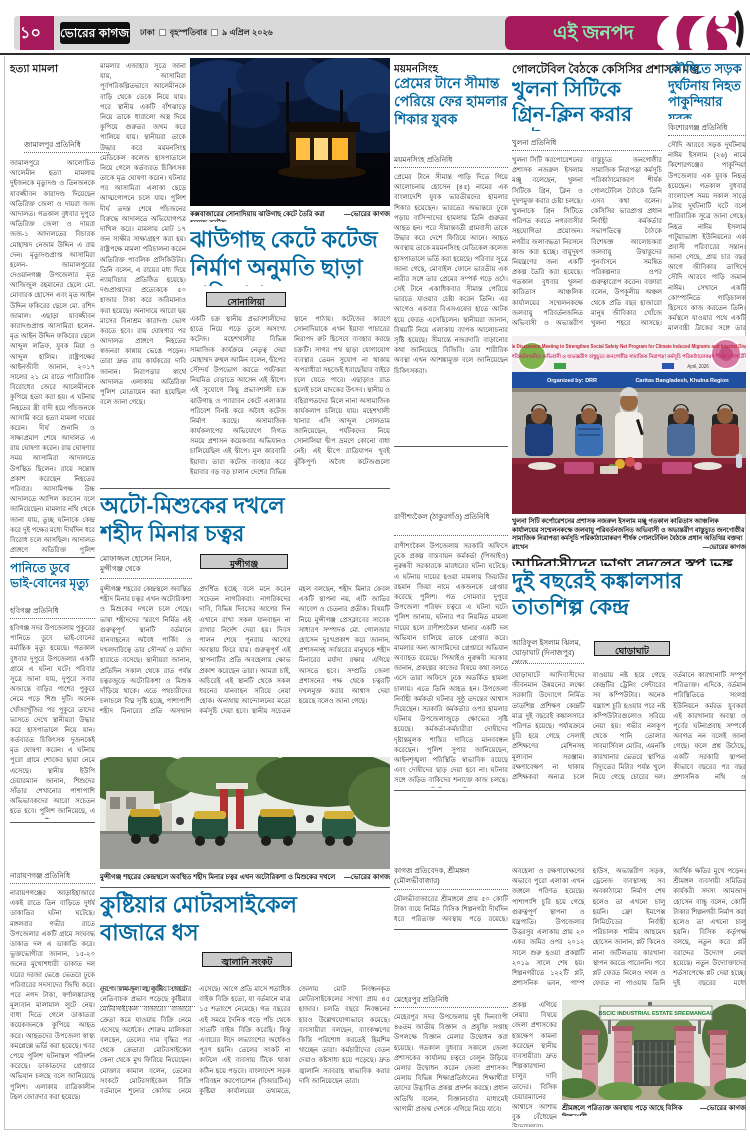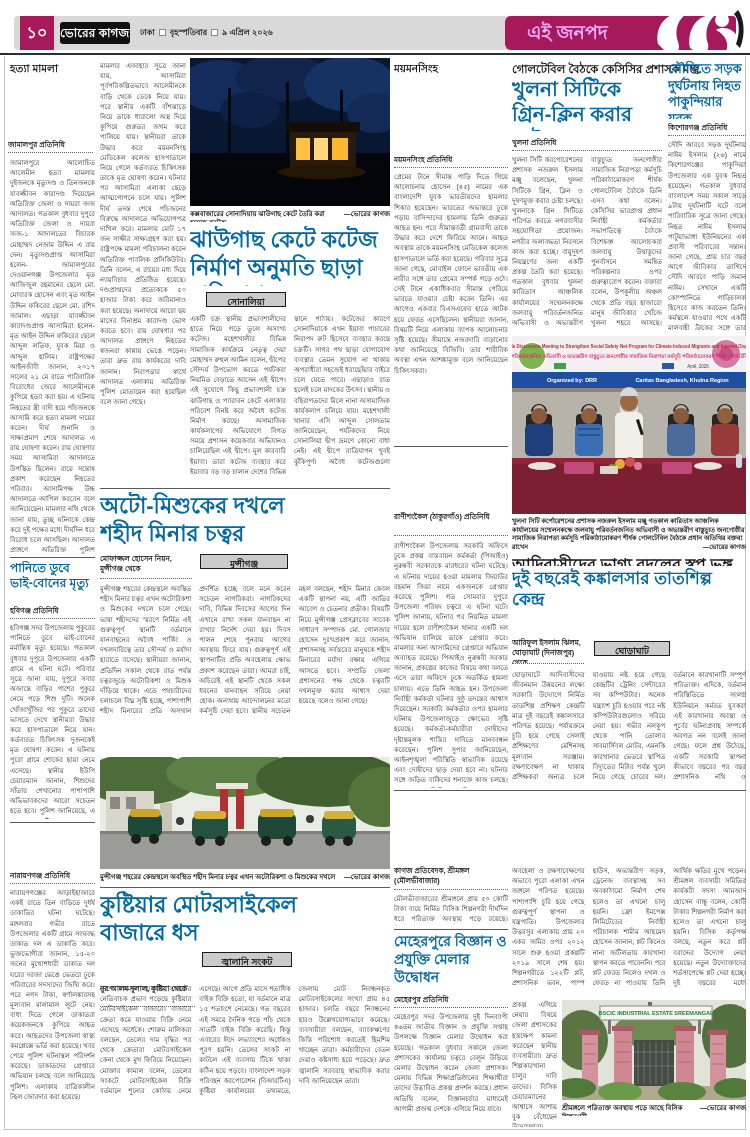--- a/index.html
+++ b/index.html
@@ -4,42 +4,42 @@
 <style>
   html,body{margin:0;padding:0;background:#f2f2f2}
   #page{position:relative;width:750px;height:1137px;background:#ffffff;
         font-family:"Liberation Sans","DejaVu Sans",sans-serif;overflow:hidden;margin:0 auto}
   .abs{position:absolute;box-sizing:border-box}
   .hl{font-weight:800;color:#0369a1;line-height:1.28;overflow:hidden}
   .h-xs{font-size:12px}
   .h-sm{font-size:14px}
   .h-md{font-size:20px;line-height:1.25}
   .h-lg{font-size:22px;line-height:1.25}
-  .h-xl{font-size:17px;line-height:1.25}
+  .h-xl{font-size:21px;line-height:1.25}
   .kicker{font-weight:700;font-size:10.5px;color:#1a1a1a;overflow:hidden;white-space:nowrap}
-  .byline{font-weight:700;font-size:7.3px;color:#222;border-bottom:1px dotted #666;
+  .byline{font-weight:400;font-size:7.3px;color:#222;border-bottom:1px dotted #666;
           padding-bottom:2px;overflow:hidden;line-height:1.35}
   .body-txt{font-size:6.7px;line-height:1.52;text-align:justify;color:#1f1f1f;overflow:hidden}
   .cols-2{column-count:2;column-gap:8px}
   .cols-3{column-count:3;column-gap:8px}
   .tag{background:#cbcbcb;border:1px solid #1a1a1a;font-weight:700;font-size:9px;
        text-align:center;color:#111;padding:2px 0;overflow:hidden}
   .caption{font-size:6.8px;font-weight:700;color:#111;overflow:hidden;line-height:1.35}
   .caption .credit{float:right;font-weight:700;color:#111;margin-left:6px;white-space:nowrap}
   .cut{border-top:1px solid #5a5a5a;height:0}
   .photo{overflow:hidden;background:#888}
   .photo svg{display:block}
   .frame{border:1px solid #c2c2c2;border-top:none}
   .sq{display:inline-block;width:5px;height:5px;background:#fff;border:1px solid #8a8a8a;
       margin:0 4px;vertical-align:middle}
   .hdr-date{font-size:8px;font-weight:700;color:#222;line-height:14px;white-space:nowrap;overflow:hidden}
-  .pgnum{color:#fff;font-weight:800;font-size:16px;text-align:center;line-height:34px}
+  .pgnum{color:#fff;font-weight:800;font-size:16px;text-align:left;line-height:34px}
   .paper-pill{background:#101010;border-radius:3px;color:#fff;font-weight:800;font-size:12px;
       line-height:22px;overflow:hidden;white-space:nowrap}
-  .section-title{color:#f0abfc;font-weight:800;font-size:19px;line-height:34px;padding-left:22px;overflow:hidden}
+  .section-title{color:#86efac;font-weight:800;font-size:19px;line-height:34px;padding-left:48px;overflow:hidden}
 </style>
 </head>
 <body>
 
 <div id="page">
 
   <div class="abs" style="left:14px;top:16px;width:722px;height:34px;background:#d9d9d9;border-radius:4px"></div>
   <div class="abs pgnum" style="left:20px;top:16px;width:34px;height:34px;background:#a6195a">১০</div>
   <div class="abs paper-pill" style="left:60px;top:22px;width:70px;height:22px">ভোরের কাগজ</div>
   <div class="abs hdr-date" style="left:140px;top:26px;width:200px;height:14px">
@@ -54,21 +54,21 @@
       <path d="M38 44 C34 24 48 8 62 12 C56 18 52 28 56 40 C58 48 50 52 44 48 Z" fill="#ffffff"></path>
       <circle cx="70" cy="16" r="7" fill="#ffffff"></circle>
       <path d="M64 26 C70 22 82 24 86 34 C88 42 82 50 72 50 C78 44 76 32 64 26 Z" fill="#ffffff"></path>
       <path d="M86 6 C92 14 94 30 88 44 L84 40 C88 30 88 16 82 10 Z" fill="#1a1a1a"></path>
     </svg>
   </div>
   <div class="abs" style="left:0;top:53px;width:750px;height:2px;background:#2e2e2e"></div>
   <div class="abs frame" style="left:4px;top:56px;width:742px;height:1074px"></div>
 
   <div class="abs kicker" style="left:10px;top:61px;width:85px;height:12px">হত্যা মামলা</div>
-  <div class="abs byline" style="left:8px;top:140px;width:85px;height:13px">জামালপুর প্রতিনিধি</div>
+  <div class="abs byline" style="left:24px;top:140px;width:85px;height:13px">জামালপুর প্রতিনিধি</div>
   <div class="abs body-txt" style="left:10px;top:158px;width:85px;height:396px">জামালপুরে আলোচিত আলেমীন হত্যা মামলায় দুইজনকে মৃত্যুদণ্ড ও তিনজনকে যাবজ্জীবন কারাদণ্ড দিয়েছেন অতিরিক্ত জেলা ও দায়রা জজ আদালত। গতকাল বুধবার দুপুরে অতিরিক্ত জেলা ও দায়রা জজ-১ আদালতের বিচারক মোহাম্মদ নেজাম উদ্দিন এ রায় দেন। মৃত্যুদণ্ডপ্রাপ্ত আসামিরা হলেন- জামালপুরের দেওয়ানগঞ্জ উপজেলার মৃত আজিজুল রহমানের ছেলে মো. মোবারক হোসেন এবং মৃত আইন উদ্দিন ফকিরের ছেলে মো. রশিদ জামাল। এছাড়া যাবজ্জীবন কারাদণ্ডপ্রাপ্ত আসামিরা হলেন- মৃত আইন উদ্দিন ফকিরের ছেলে আব্দুল লতিফ, যুবক মিয়া ও আব্দুল হালিম। রাষ্ট্রপক্ষের আইনজীবী জানান, ২০১৭ সালের ২১ মে রাতে পারিবারিক বিরোধের জেরে আলেমীনকে কুপিয়ে হত্যা করা হয়। এ ঘটনায় নিহতের স্ত্রী বাদী হয়ে পাঁচজনকে আসামি করে হত্যা মামলা দায়ের করেন। দীর্ঘ শুনানি ও সাক্ষ্যপ্রমাণ শেষে আদালত এ রায় ঘোষণা করেন। রায় ঘোষণার সময় আসামিরা আদালতে উপস্থিত ছিলেন। রায়ে সন্তোষ প্রকাশ করেছেন নিহতের পরিবার। আসামিপক্ষ উচ্চ আদালতে আপিল করবেন বলে জানিয়েছেন। মামলার নথি থেকে জানা যায়, তুচ্ছ ঘটনাকে কেন্দ্র করে দুই পক্ষের মধ্যে দীর্ঘদিন ধরে বিরোধ চলে আসছিল। আদালত প্রাঙ্গণে অতিরিক্ত পুলিশ মোতায়েন ছিল।</div>
 
   <div class="abs cut" style="left:10px;top:557px;width:85px"></div>
   <div class="abs hl h-xs" style="left:10px;top:561px;width:85px;height:42px">পানিতে ডুবে ভাই-বোনের মৃত্যু</div>
   <div class="abs byline" style="left:10px;top:606px;width:85px;height:13px">হবিগঞ্জ প্রতিনিধি</div>
   <div class="abs body-txt" style="left:10px;top:623px;width:85px;height:196px">হবিগঞ্জ সদর উপজেলায় পুকুরের পানিতে ডুবে ভাই-বোনের মর্মান্তিক মৃত্যু হয়েছে। গতকাল বুধবার দুপুরে উপজেলার একটি গ্রামে এ ঘটনা ঘটে। পরিবার সূত্রে জানা যায়, দুপুরে সবার অজান্তে বাড়ির পাশের পুকুরে নেমে পড়ে শিশু দুটি। অনেক খোঁজাখুঁজির পর পুকুরে তাদের ভাসতে দেখে স্থানীয়রা উদ্ধার করে হাসপাতালে নিয়ে যান। কর্তব্যরত চিকিৎসক দুজনকেই মৃত ঘোষণা করেন। এ ঘটনায় পুরো গ্রামে শোকের ছায়া নেমে এসেছে। স্থানীয় ইউপি চেয়ারম্যান জানান, শিশুদের সাঁতার শেখানোর পাশাপাশি অভিভাবকদের আরো সচেতন হতে হবে। পুলিশ জানিয়েছে, এ ব্যাপারে একটি অপমৃত্যু মামলা হয়েছে।</div>
 
   <div class="abs cut" style="left:10px;top:822px;width:85px"></div>
   <div class="abs byline" style="left:10px;top:871px;width:85px;height:13px">নারায়ণগঞ্জ প্রতিনিধি</div>
   <div class="abs body-txt" style="left:10px;top:888px;width:85px;height:239px">নারায়ণগঞ্জের আড়াইহাজারে একই রাতে তিন বাড়িতে দুর্ধর্ষ ডাকাতির ঘটনা ঘটেছে। মঙ্গলবার গভীর রাতে উপজেলার একটি গ্রামে সংঘবদ্ধ ডাকাত দল এ ডাকাতি করে। ভুক্তভোগীরা জানান, ১৫-২০ জনের মুখোশধারী ডাকাত দল ঘরের দরজা ভেঙে ভেতরে ঢুকে পরিবারের সদস্যদের জিম্মি করে। পরে নগদ টাকা, স্বর্ণালঙ্কারসহ মূল্যবান মালামাল লুটে নেয়। বাধা দিতে গেলে ডাকাতরা কয়েকজনকে কুপিয়ে আহত করে। আহতদের উপজেলা স্বাস্থ্য কমপ্লেক্সে ভর্তি করা হয়েছে। খবর পেয়ে পুলিশ ঘটনাস্থল পরিদর্শন করেছে। ডাকাতদের গ্রেপ্তারে অভিযান চলছে বলে জানিয়েছে পুলিশ। এলাকায় রাত্রিকালীন টহল জোরদার করা হয়েছে।</div>
@@ -160,32 +160,32 @@
     <span>মুন্সীগঞ্জ শহরের কেন্দ্রস্থলে অবস্থিত শহীদ মিনার চত্বর এখন অটোরিকশা ও মিশুকের দখলে</span>
   </div>
 
   <div class="abs cut" style="left:100px;top:887px;width:290px"></div>
   <div class="abs hl h-lg" style="left:100px;top:891px;width:215px;height:58px">কুষ্টিয়ার মোটরসাইকেল বাজারে ধস</div>
   <div class="abs byline" style="left:100px;top:984px;width:95px;height:23px">নুর আলম দুলাল, কুষ্টিয়া থেকে</div>
   <div class="abs tag" style="left:202px;top:952px;width:90px;height:15px">জ্বালানি সংকট</div>
   <div class="abs body-txt cols-3" style="left:100px;top:984px;width:290px;height:143px">দেশে চলমান জ্বালানি সংকটের নেতিবাচক প্রভাব পড়েছে কুষ্টিয়ার মোটরসাইকেল বাজারে। বাজারে ক্রেতা কমে যাওয়ায় বিক্রি নেমে এসেছে অর্ধেকে। শোরুম মালিকরা বলছেন, তেলের দাম বৃদ্ধির পর থেকে ক্রেতারা মোটরসাইকেল কেনা থেকে মুখ ফিরিয়ে নিয়েছেন। মোক্তার কামাল বলেন, তেলের সংকটে মোটরসাইকেল বিক্রি বর্তমানে শূন্যের কোঠায় নেমে এসেছে। আগে প্রতি মাসে শতাধিক বাইক বিক্রি হতো, যা বর্তমানে মাত্র ১৫ শতাংশে নেমেছে। গত বছরের এই সময়ে দৈনিক গড়ে পাঁচ থেকে সাতটি বাইক বিক্রি করেছি। কিন্তু এবারের ঈদে লভ্যাংশের অর্ধেকও পূরণ হয়নি। তেলের সংকট না কাটলে এই ব্যবসায় টিকে থাকা কঠিন হয়ে পড়বে। বাংলাদেশ সড়ক পরিবহন করপোরেশন (বিআরটিএ) কুষ্টিয়া কার্যালয়ের তথ্যমতে, জেলায় মোট নিবন্ধনকৃত মোটরসাইকেলের সংখ্যা প্রায় ৪৫ হাজার। চলতি বছরে নিবন্ধনের হারও উল্লেখযোগ্যভাবে কমেছে। ব্যবসায়ীরা বলছেন, ব্যাংকঋণের কিস্তি পরিশোধ করতেই হিমশিম খাচ্ছেন তারা। কর্মচারীদের বেতন দেয়াও কষ্টসাধ্য হয়ে পড়েছে। দ্রুত জ্বালানি সরবরাহ স্বাভাবিক করার দাবি জানিয়েছেন তারা।</div>
 
   <div class="abs kicker" style="left:394px;top:61px;width:114px;height:12px">ময়মনসিংহ</div>
+  <div class="abs hl h-sm" style="left:394px;top:75px;width:114px;height:76px">প্রেমের টানে সীমান্ত পেরিয়ে ফের হামলার শিকার যুবক</div>
   <div class="abs byline" style="left:394px;top:155px;width:114px;height:13px">ময়মনসিংহ প্রতিনিধি</div>
   <div class="abs body-txt" style="left:394px;top:172px;width:114px;height:271px">প্রেমের টানে সীমান্ত পাড়ি দিতে গিয়ে আলোচনায় হোসেন (৪৫) নামের এক বাংলাদেশি যুবক ভারতীয়দের হামলার শিকার হয়েছেন। ভারতের অভ্যন্তরে ঢুকে পড়ায় বাসিন্দাদের হামলায় তিনি গুরুতর আহত হন। পরে সীমান্তবর্তী গ্রামবাসী তাকে উদ্ধার করে দেশে ফিরিয়ে আনে। আহত অবস্থায় তাকে ময়মনসিংহ মেডিকেল কলেজ হাসপাতালে ভর্তি করা হয়েছে। পরিবার সূত্রে জানা গেছে, মোবাইল ফোনে ভারতীয় এক নারীর সঙ্গে তার প্রেমের সম্পর্ক গড়ে ওঠে। সেই টানে একাধিকবার সীমান্ত পেরিয়ে ভারতে যাওয়ার চেষ্টা করেন তিনি। এর আগেও একবার বিএসএফের হাতে আটক হয়ে ফেরত এসেছিলেন। স্থানীয়রা জানান, বিষয়টি নিয়ে এলাকায় ব্যাপক আলোচনার সৃষ্টি হয়েছে। সীমান্তে নজরদারি বাড়ানোর কথা জানিয়েছে বিজিবি। তার শারীরিক অবস্থা এখন আশঙ্কামুক্ত বলে জানিয়েছেন চিকিৎসকরা।</div>
 
   <div class="abs cut" style="left:394px;top:446px;width:114px"></div>
   <div class="abs byline" style="left:394px;top:512px;width:114px;height:24px">রাণীশংকৈল (ঠাকুরগাঁও) প্রতিনিধি</div>
   <div class="abs body-txt" style="left:394px;top:541px;width:114px;height:247px">রাণীশংকৈল উপজেলায় সরকারি অফিসে ঢুকে প্রকল্প বাস্তবায়ন কর্মকর্তা (পিআইও) নুরুন্নবী সরকারকে মারধরের ঘটনা ঘটেছে। এ ঘটনায় দায়ের হওয়া মামলায় জিয়াউর রহমান জিয়া নামে একজনকে গ্রেপ্তার করেছে পুলিশ। গত সোমবার দুপুরে উপজেলা পরিষদ চত্বরে এ ঘটনা ঘটে। পুলিশ জানায়, ঘটনার পর নিয়মিত মামলা দায়ের হলে রাণীশংকৈল থানার একটি দল অভিযান চালিয়ে তাকে গ্রেপ্তার করে। মামলার অন্য আসামিদের গ্রেপ্তারে অভিযান অব্যাহত রয়েছে। পিআইও নুরুন্নবী সরকার জানান, প্রকল্পের কাজের বিষয়ে কথা বলতে এসে তারা অফিসে ঢুকে অতর্কিত হামলা চালায়। এতে তিনি আহত হন। উপজেলা নির্বাহী কর্মকর্তা ঘটনার সুষ্ঠু তদন্তের আশ্বাস দিয়েছেন। সরকারি কর্মকর্তার ওপর হামলার ঘটনায় উপজেলাজুড়ে ক্ষোভের সৃষ্টি হয়েছে। কর্মকর্তা-কর্মচারীরা দোষীদের দৃষ্টান্তমূলক শাস্তির দাবিতে মানববন্ধন করেছেন। পুলিশ সুপার জানিয়েছেন, আইনশৃঙ্খলা পরিস্থিতি স্বাভাবিক রয়েছে এবং দোষীদের ছাড় দেয়া হবে না। ঘটনার সঙ্গে জড়িত বাকিদের শনাক্তে কাজ চলছে। এলাকায় অতিরিক্ত পুলিশ মোতায়েন রয়েছে।</div>
 
   <div class="abs byline" style="left:394px;top:866px;width:114px;height:24px">কাগজ প্রতিবেদক, শ্রীমঙ্গল (মৌলভীবাজার)</div>
   <div class="abs body-txt" style="left:394px;top:894px;width:114px;height:32px">মৌলভীবাজারের শ্রীমঙ্গলে প্রায় ৫০ কোটি টাকা ব্যয়ে নির্মিত বিসিক শিল্পনগরী দীর্ঘদিন ধরে পরিত্যক্ত অবস্থায় পড়ে রয়েছে। নির্মাণকাজ শেষ হওয়ার ছয় বছর পরও সেখানে চালু হয়নি একটি শিল্পপ্রতিষ্ঠানও।</div>
 
   <div class="abs cut" style="left:394px;top:929px;width:114px"></div>
-  <div class="abs hl h-sm" style="left:394px;top:933px;width:114px;height:58px">মেহেরপুরে বিজ্ঞান ও প্রযুক্তি মেলার উদ্বোধন</div>
   <div class="abs byline" style="left:394px;top:995px;width:114px;height:13px">মেহেরপুর প্রতিনিধি</div>
   <div class="abs body-txt" style="left:394px;top:1012px;width:114px;height:115px">মেহেরপুর সদর উপজেলায় দুই দিনব্যাপী ৪৬তম জাতীয় বিজ্ঞান ও প্রযুক্তি সপ্তাহ উপলক্ষে বিজ্ঞান মেলার উদ্বোধন করা হয়েছে। গতকাল বুধবার সকালে জেলা প্রশাসকের কার্যালয় চত্বরে বেলুন উড়িয়ে মেলার উদ্বোধন করেন জেলা প্রশাসক। মেলায় বিভিন্ন শিক্ষাপ্রতিষ্ঠানের শিক্ষার্থীরা তাদের উদ্ভাবিত প্রকল্প প্রদর্শন করছে। প্রধান অতিথি বলেন, বিজ্ঞানচর্চার মাধ্যমেই আগামী প্রজন্ম দেশকে এগিয়ে নিয়ে যাবে।</div>
 
   <div class="abs kicker" style="left:512px;top:61px;width:234px;height:13px;font-size:11.5px">গোলটেবিল বৈঠকে কেসিসির প্রশাসক মঞ্জু</div>
   <div class="abs hl h-md" style="left:512px;top:77px;width:150px;height:54px">খুলনা সিটিকে গ্রিন-ক্লিন করার চেষ্টা চলছে</div>
   <div class="abs byline" style="left:512px;top:138px;width:150px;height:13px">খুলনা প্রতিনিধি</div>
   <div class="abs body-txt cols-2" style="left:512px;top:155px;width:150px;height:175px">খুলনা সিটি করপোরেশনের প্রশাসক নজরুল ইসলাম মঞ্জু বলেছেন, খুলনা সিটিকে গ্রিন, ক্লিন ও দূষণমুক্ত করার চেষ্টা চলছে। খুলনাকে গ্রিন সিটিতে পরিণত করতে নগরবাসীর সহযোগিতা প্রয়োজন। নগরীর জলাবদ্ধতা নিরসনে কাজ করা হচ্ছে। বায়ুদূষণ নিয়ন্ত্রণের জন্য একটি প্রকল্প তৈরি করা হয়েছে। গতকাল বুধবার খুলনা কারিতাস আঞ্চলিক কার্যালয়ের সম্মেলনকক্ষে জলবায়ু পরিবর্তনজনিত অভিবাসী ও অভ্যন্তরীণ বাস্তুচ্যুত জনগোষ্ঠীর সামাজিক নিরাপত্তা কর্মসূচি পরিকাঠামোকরণ শীর্ষক গোলটেবিল বৈঠকে তিনি এসব কথা বলেন। কেসিসির ভারপ্রাপ্ত প্রধান নির্বাহী কর্মকর্তার সভাপতিত্বে বৈঠকে বিশেষজ্ঞ আলোচকরা জলবায়ু উদ্বাস্তুদের পুনর্বাসনে সমন্বিত পরিকল্পনার ওপর গুরুত্বারোপ করেন। বক্তারা বলেন, উপকূলীয় অঞ্চল থেকে প্রতি বছর হাজারো মানুষ জীবিকার খোঁজে খুলনা শহরে আসছে। তাদের সামাজিক নিরাপত্তা নিশ্চিত করা এখন বড় চ্যালেঞ্জ।</div>
 
   <div class="abs hl h-xs" style="left:668px;top:61px;width:78px;height:58px;font-size:13px">সৌদিতে সড়ক দুর্ঘটনায় নিহত পাকুন্দিয়ার যুবক</div>
   <div class="abs byline" style="left:668px;top:123px;width:78px;height:13px">কিশোরগঞ্জ প্রতিনিধি</div>

